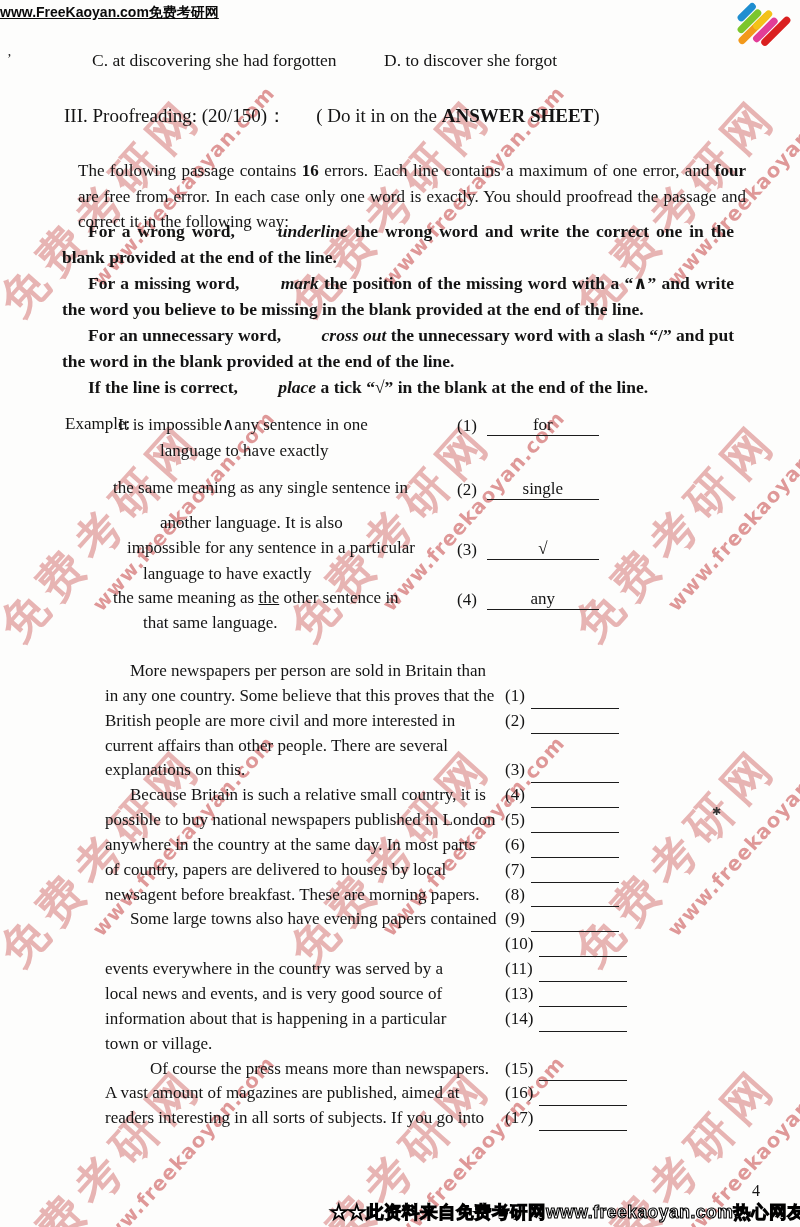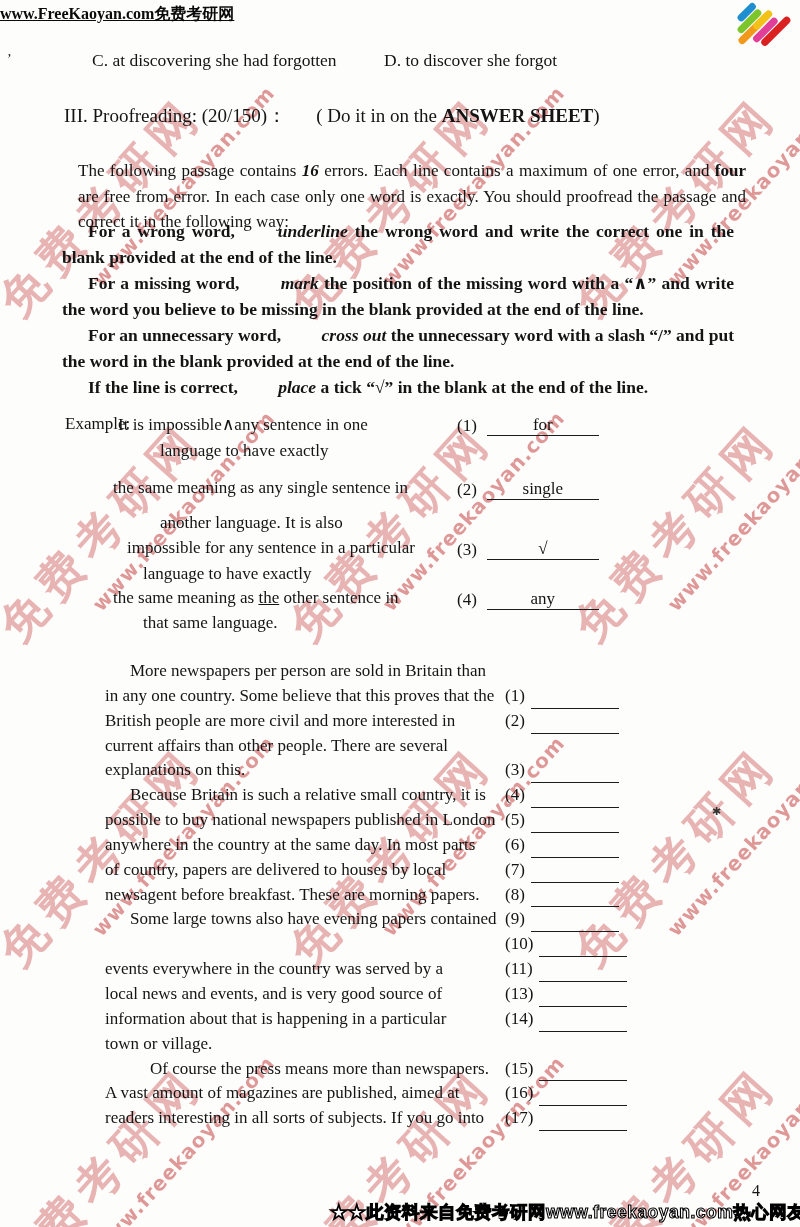--- a/index.html
+++ b/index.html
@@ -7,33 +7,33 @@
         font-family:"Liberation Serif","DejaVu Serif",serif;color:#141414;}
   
   .wm-layer{position:absolute;inset:0;z-index:0;pointer-events:none;}
   .wm{position:absolute;width:360px;transform:rotate(-48deg);}
   .wm-cn{display:block;font-family:"DejaVu Sans",sans-serif;font-weight:bold;font-size:46px;
          letter-spacing:9px;color:rgba(205,94,94,0.46);white-space:nowrap;}
   .wm-url{display:block;margin:4px 0 0 78px;font-family:"DejaVu Sans",sans-serif;font-weight:bold;
           font-size:20px;letter-spacing:1px;color:rgba(198,70,70,0.55);white-space:nowrap;}
   
   .content{position:absolute;inset:0;z-index:1;}
-  .site{position:absolute;left:0;top:4px;font-family:Liberation Serif, serif;font-weight:bold;
-        font-size:16px;text-decoration:underline;color:#0a0a0a;}
+  .site{position:absolute;left:0;top:4px;font-family:Liberation Sans, sans-serif;font-weight:bold;
+        font-size:14px;text-decoration:underline;color:#0a0a0a;}
   .logo{position:absolute;right:6px;top:1px;}
   .mark1{position:absolute;left:7px;top:52px;font-size:14px;color:#222;}
   .mark2{position:absolute;left:712px;top:805px;font-size:11px;color:#333;}
   .opt{position:absolute;font-size:17.5px;margin-left:12px;}
   .opt-c{left:80px;top:50px;}
   .opt-d{left:372px;top:50px;}
   .title{position:absolute;left:64px;top:103px;font-size:19px;white-space:nowrap;}
   .title .gap{margin-left:30px;}
   .intro{position:absolute;left:78px;top:141px;width:668px;font-size:17px;line-height:25.5px;
          text-align:justify;}
-  .bi{font-weight:bold;font-style:italic;}
+  .bi{font-weight:bold;}
   .b{font-weight:bold;}
   .rules{position:absolute;left:62px;top:218px;width:672px;font-size:17.5px;line-height:26px;}
   .rule{margin:0;font-weight:bold;text-indent:26px;text-align:justify;}
   .rule .kw{font-style:italic;margin-left:36px;}
   
   .example{position:absolute;left:65px;top:414px;width:660px;font-size:17px;}
   .ex-line{position:absolute;white-space:nowrap;}
   .ex-num{position:absolute;white-space:nowrap;}
   .ans-line{display:inline-block;width:112px;border-bottom:1.6px solid #1c1c1c;text-align:center;
             height:21px;line-height:21px;vertical-align:bottom;margin-left:10px;}

